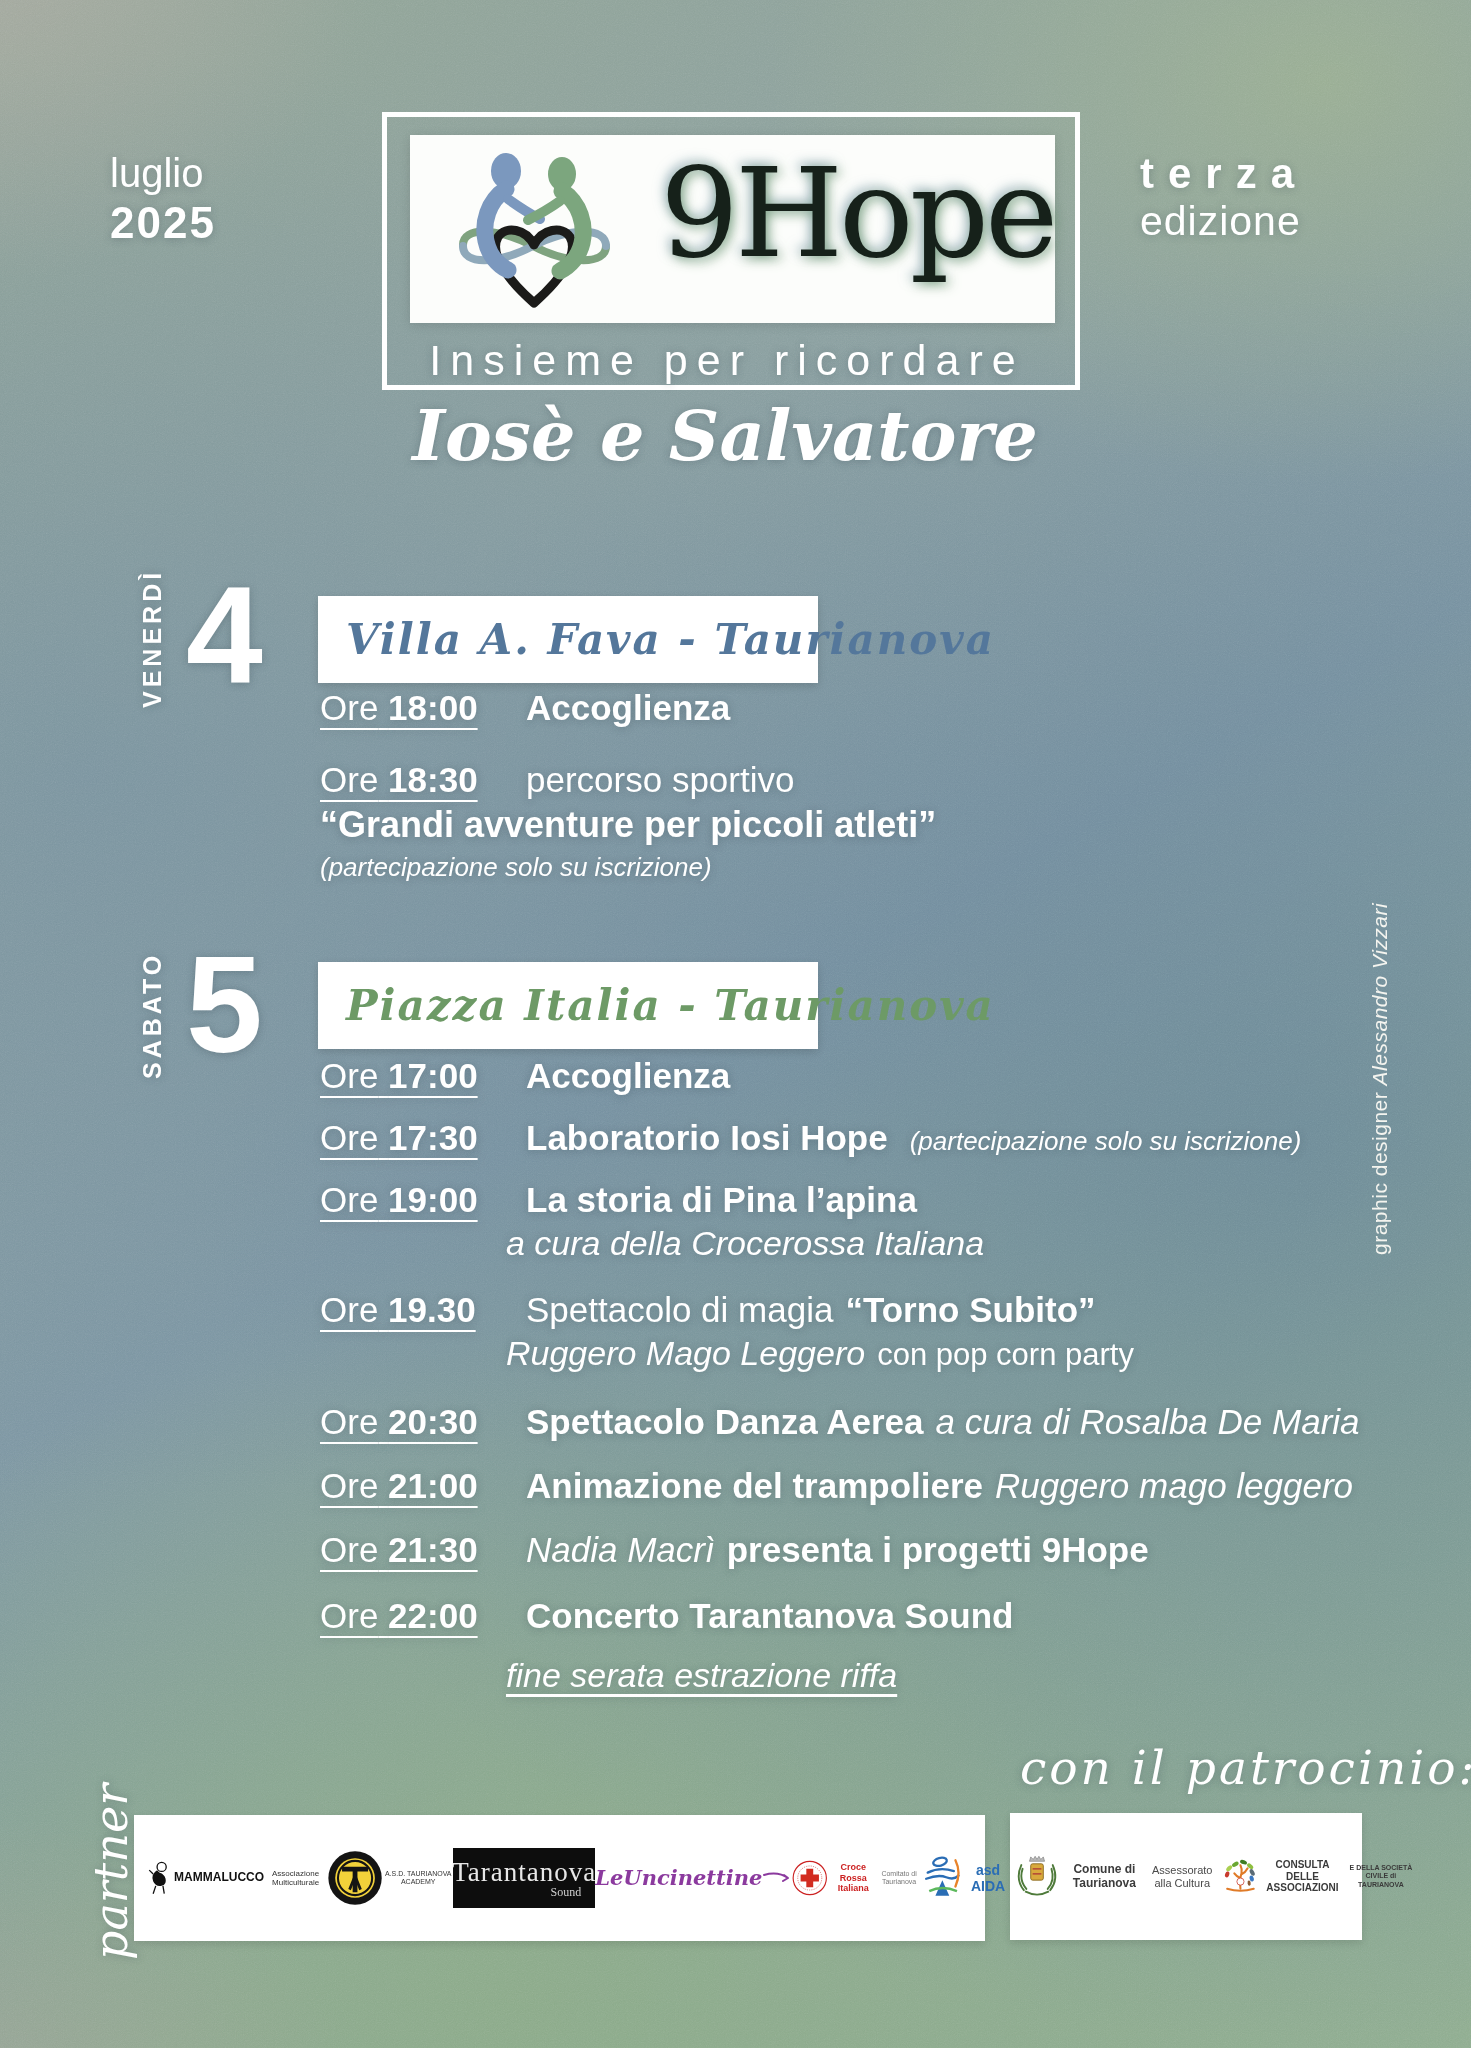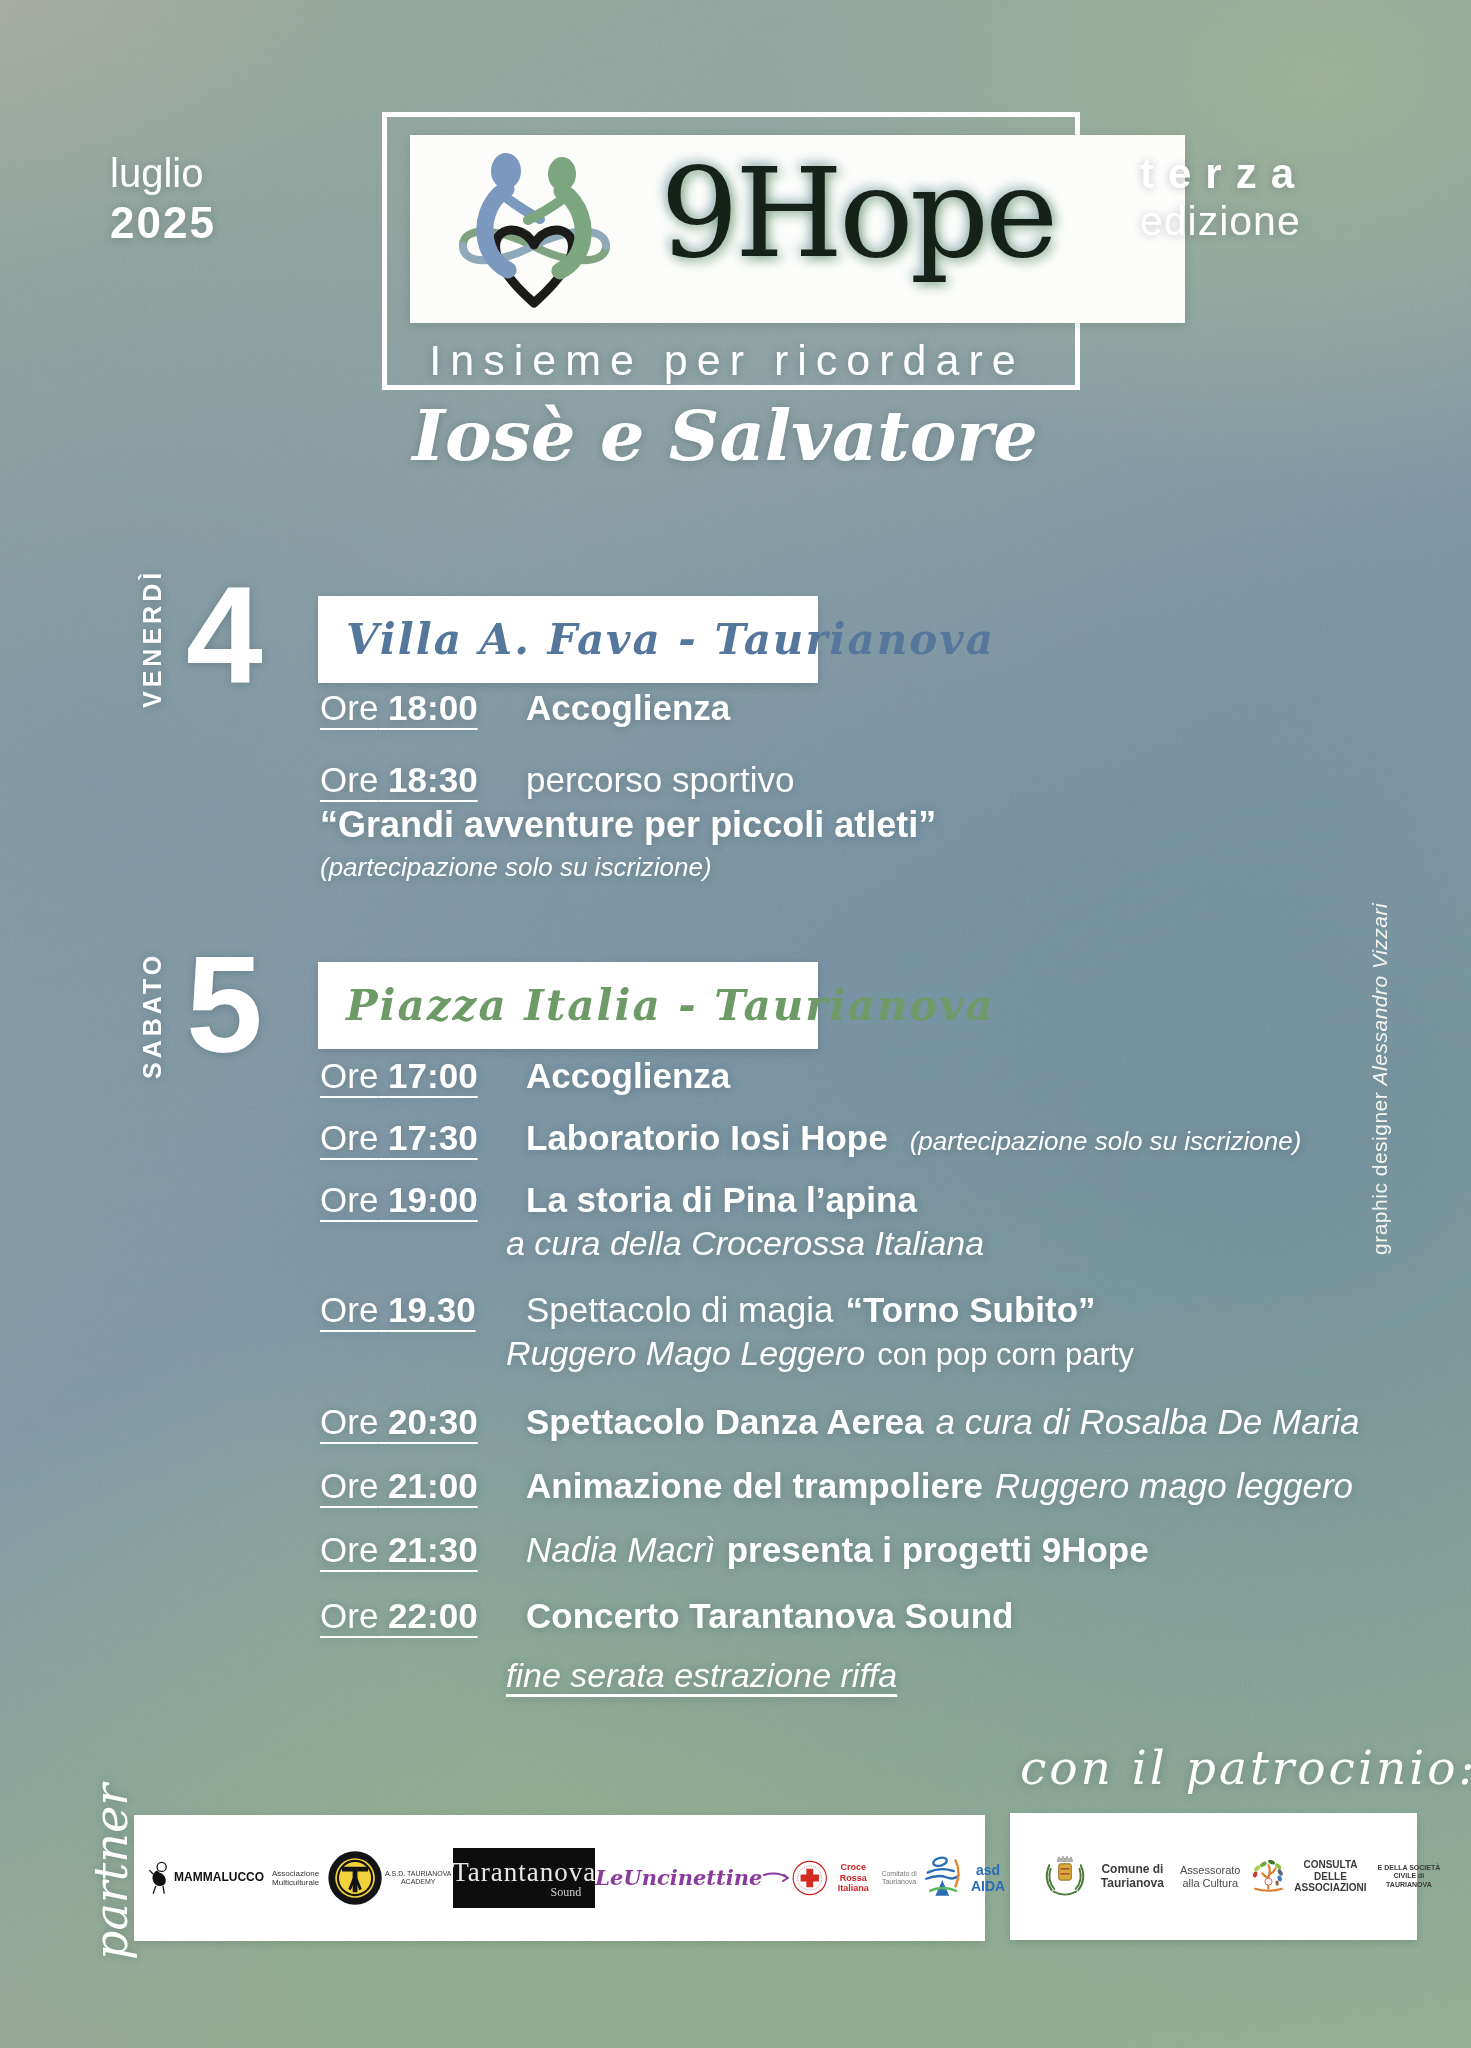--- a/index.html
+++ b/index.html
@@ -18,21 +18,21 @@
   .noise{position:absolute;inset:0;width:100%;height:100%;opacity:.16;mix-blend-mode:overlay;pointer-events:none;}
   .script{font-family:"DejaVu Serif","Liberation Serif",serif;font-style:italic;}
   .abs{position:absolute;}
   .shadowed{text-shadow:0 1px 8px rgba(35,55,65,.28);}
 
   
   .month-block{left:110px;top:150px;line-height:1.18;}
   .month{font-size:40px;}
   .year{font-size:44px;font-weight:bold;letter-spacing:2px;}
   .logo-frame{left:382px;top:112px;width:688px;height:268px;border:5px solid #fff;}
-  .logo-box{left:410px;top:135px;width:775px;height:188px;background:#fcfdfb;box-shadow:0 2px 10px rgba(0,0,0,.12);}
+  .logo-box{left:410px;top:135px;width:645px;height:188px;background:#fcfdfb;box-shadow:0 2px 10px rgba(0,0,0,.12);}
   .logo-mark{position:absolute;left:28px;top:8px;}
   .wordmark{
     position:absolute;left:250px;top:10px;font-family:"DejaVu Serif","Liberation Serif",serif;
     font-size:124px;color:#16211a;letter-spacing:-4px;line-height:1.1;
     text-shadow:3px 3px 12px rgba(115,155,120,.85),-3px -3px 12px rgba(125,155,175,.65);
   }
   .tagline{left:382px;top:336px;width:690px;text-align:center;font-size:43px;letter-spacing:9px;}
   .edition{left:1140px;top:150px;line-height:1.15;}
   .edition-1{font-size:42px;font-weight:bold;letter-spacing:14px;}
   .edition-2{font-size:41px;letter-spacing:1px;}
@@ -63,21 +63,21 @@
   .note-line{left:320px;font-size:26px;font-style:italic;}
   .sub{left:506px;font-size:34px;font-style:italic;white-space:nowrap;}
   .sub .plain2{font-style:normal;font-size:31px;margin-left:12px;}
   .closing{left:506px;font-size:34px;font-style:italic;text-decoration:underline;text-underline-offset:7px;}
 
   
   .patrocinio-label{left:1000px;top:1740px;width:460px;font-size:47px;letter-spacing:3px;margin-left:20px;}
   .partner-label{left:84px;top:1798px;height:162px;writing-mode:vertical-rl;transform:rotate(180deg);font-size:46px;}
   .strip{background:#fff;display:flex;align-items:center;justify-content:space-evenly;box-shadow:0 3px 8px rgba(0,0,0,.12);}
   .strip-partners{left:134px;top:1815px;width:831px;height:126px;padding:0 10px;}
-  .strip-patrocinio{left:1010px;top:1813px;width:379px;height:127px;padding-left:28px;}
+  .strip-patrocinio{left:1010px;top:1813px;width:352px;height:127px;}
   .pcell{display:flex;flex-direction:row;align-items:center;justify-content:center;color:#111;text-align:center;line-height:1.15;}
   .pl-title{font-size:12px;font-weight:bold;color:#111;}
   .pl-sub{font-size:8px;color:#333;}
   .taranta-box{width:142px;height:60px;background:#0d0d0d;color:#e8e8e8;display:flex;flex-direction:column;justify-content:center;align-items:center;font-family:"Liberation Serif",serif;}
   .taranta-t{font-size:27px;letter-spacing:1px;}
   .taranta-s{font-size:12px;align-self:flex-end;margin-right:14px;margin-top:-3px;color:#cfcfcf;}
   .uncinettine{font-family:"DejaVu Serif","Liberation Serif",serif;font-style:italic;font-weight:bold;color:#8b3a9e;font-size:21px;}
   .croce-title{font-size:9px;font-weight:bold;color:#c22;} .croce-sub{font-size:7px;color:#777;}
   .aida-t{font-size:14px;font-weight:bold;color:#2a6db5;} .aida-n{font-size:12px;font-weight:bold;color:#e8832a;}
   .fraterna{width:96px;height:96px;background:#c23b33;border-radius:4px;display:flex;flex-direction:column;align-items:center;justify-content:center;color:#fff;}

